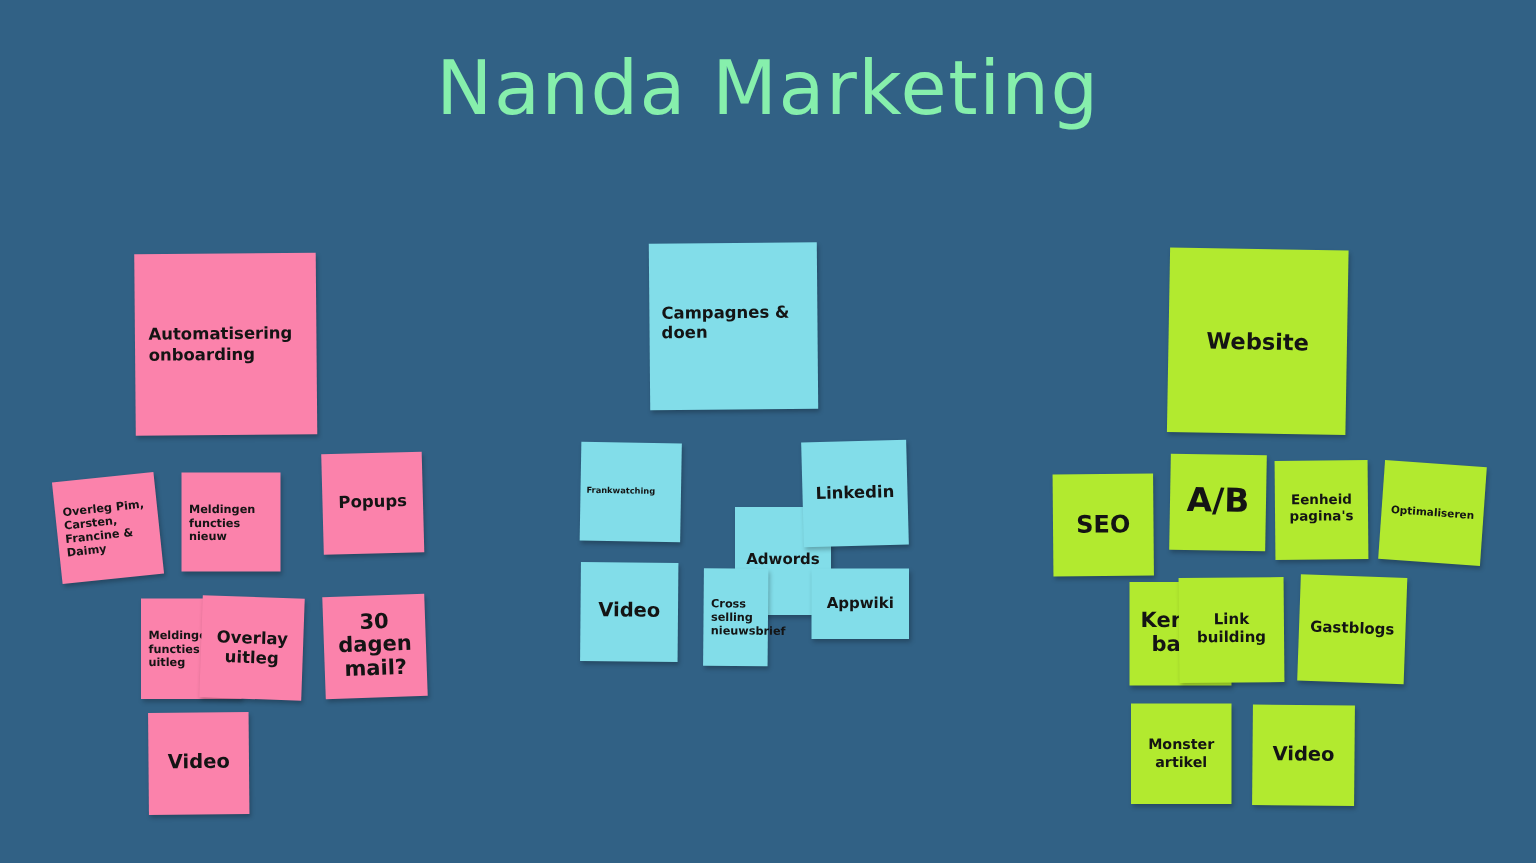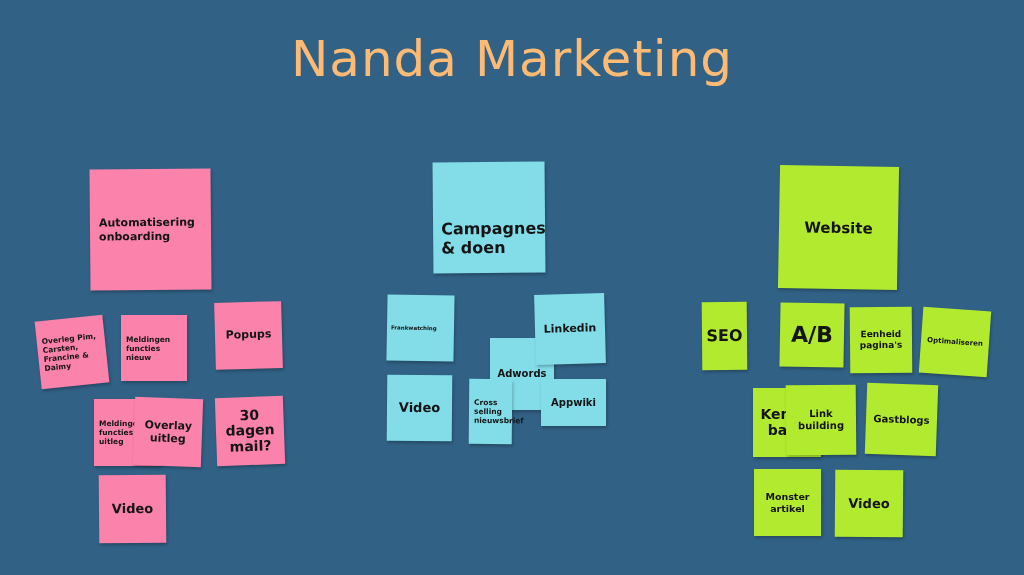--- a/index.html
+++ b/index.html
@@ -16,21 +16,21 @@
     }
     .title {
       position: absolute;
       left: 0;
       width: 1024px;
       top: 30px;
       text-align: center;
       font-family: "DejaVu Sans", sans-serif;
       font-size: 50px;
       font-weight: normal;
-      color: #fdba74;
+      color: #86efac;
       letter-spacing: 1px;
     }
     .note {
       position: absolute;
       box-sizing: border-box;
       display: flex;
       align-items: center;
       justify-content: center;
       text-align: center;
       color: #141414;
@@ -78,21 +78,21 @@
 </div>
 
 <div class="note pink" style="left:216px; top:397px; width:68px; height:68px; transform:rotate(-2deg); font-size:14px; line-height:1.1;">
   <span>30 dagen mail?</span>
 </div>
 
 <div class="note pink" style="left:99px; top:475px; width:67px; height:68px; transform:rotate(-0.5deg); font-size:13px;">
   <span>Video</span>
 </div>
 
-<div class="note cyan left-align" style="left:433px; top:162px; width:112px; height:111px; transform:rotate(-0.5deg); font-size:16px; padding-left:8px; align-items:flex-start; padding-top:57px;">
+<div class="note cyan left-align" style="left:433px; top:162px; width:112px; height:111px; transform:rotate(-0.5deg); font-size:11px; padding-left:8px; align-items:flex-start; padding-top:40px;">
   <span>Campagnes &amp; doen</span>
 </div>
 
 <div class="note cyan left-align" style="left:387px; top:295px; width:67px; height:66px; transform:rotate(1deg); font-size:5.5px; padding-left:4px;">
   <span>Frankwatching</span>
 </div>
 
 <div class="note cyan" style="left:490px; top:298px; width:64px; height:72px; font-size:10px;margin-top:40px;">
   <span>Adwords</span>
 </div>
@@ -110,21 +110,21 @@
 </div>
 
 <div class="note cyan" style="left:541px; top:379px; width:65px; height:47px; font-size:10px;">
   <span>Appwiki</span>
 </div>
 
 <div class="note lime" style="left:779px; top:166px; width:119px; height:123px; transform:rotate(1deg); font-size:15px;">
   <span>Website</span>
 </div>
 
-<div class="note lime" style="left:702px; top:302px; width:45px; height:68px; transform:rotate(-0.5deg); font-size:16px;">
+<div class="note lime" style="left:702px; top:316px; width:67px; height:68px; transform:rotate(-0.5deg); font-size:16px;">
   <span>SEO</span>
 </div>
 
 <div class="note lime" style="left:780px; top:303px; width:64px; height:64px; transform:rotate(1deg); font-size:22px;">
   <span>A/B</span>
 </div>
 
 <div class="note lime" style="left:850px; top:307px; width:62px; height:66px; transform:rotate(-0.5deg); font-size:9px;">
   <span>Eenheid pagina's</span>
 </div>

